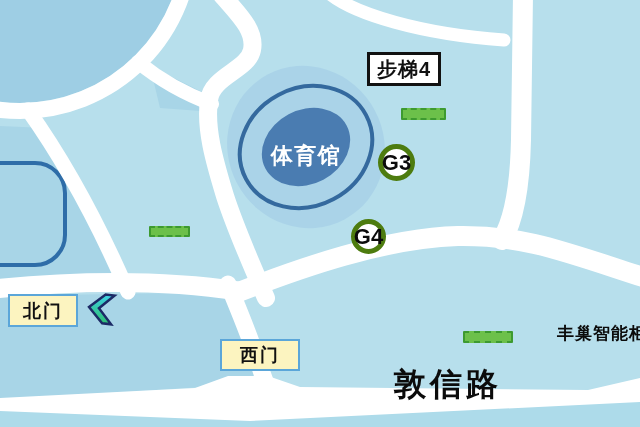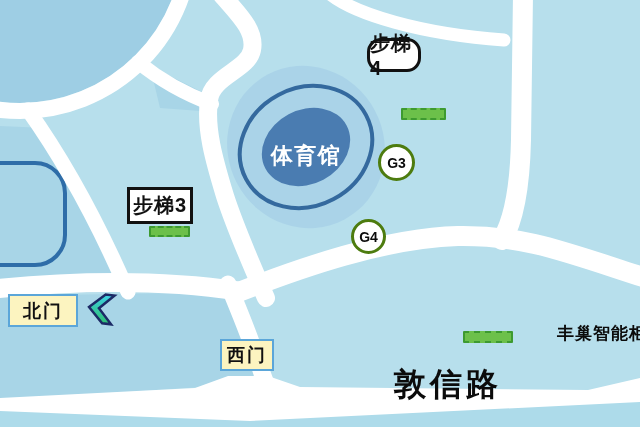--- a/index.html
+++ b/index.html
@@ -14,23 +14,23 @@
     background:#ffffff;border:3px solid #111111;color:#111;
     display:flex;align-items:center;justify-content:center;
     font-weight:bold;font-size:20px;letter-spacing:1px;
   }
   .gate-box{
     background:#fcf4c0;border:2px solid #5ba6d9;color:#111;
     display:flex;align-items:center;justify-content:center;
     font-weight:bold;font-size:18px;letter-spacing:2px;
   }
   .g-badge{
-    background:#ffffff;border:3px solid #4d7c0f;border-radius:50%;
+    background:#ffffff;border:5px solid #4d7c0f;border-radius:50%;
     display:flex;align-items:center;justify-content:center;
-    font-weight:bold;font-size:14px;color:#0b0b0b;
+    font-weight:bold;font-size:22px;color:#0b0b0b;
   }
   .green-marker{
     background:#6cc04a;border:2px dashed #3d9a30;border-radius:1px;
   }
   .stadium-label{
     color:#ffffff;font-weight:bold;font-size:22px;letter-spacing:1.5px;
     text-align:center;
   }
   .legend-label{
     color:#0b0b0b;font-weight:bold;font-size:17px;letter-spacing:1px;white-space:nowrap;
@@ -78,29 +78,28 @@
       <ellipse rx="78" ry="82" fill="#aad3e8"></ellipse>
       <ellipse rx="68" ry="59" fill="none" stroke="#34699e" stroke-width="4"></ellipse>
       <ellipse rx="46" ry="37" fill="#4a7cb1"></ellipse>
     </g>
 
     <path d="M 113,294 L 99,308.5 L 113,323 L 104,323 L 89,308.5 L 104,294 Z" transform="rotate(7 101 308)" fill="url(#chev-grad)" stroke="#1c2a66" stroke-width="2.5" stroke-linejoin="miter"></path>
   </svg>
 
   <div class="overlay stadium-label" style="left:245px;top:141px;width:122px;">体育馆</div>
 
-  <div class="overlay stair-box" style="left:367px;top:38px;width:54px;height:34px;border-radius:14px;">步梯4</div>
+  <div class="overlay stair-box" style="left:367px;top:52px;width:74px;height:34px;">步梯4</div>
   <div class="overlay green-marker" style="left:401px;top:108px;width:45px;height:12px;"></div>
 
-  <div class="overlay stair-box" style="left:127px;top:187px;width:66px;height:37px;">步梯3</div>
   <div class="overlay green-marker" style="left:149px;top:226px;width:41px;height:11px;"></div>
 
   <div class="overlay g-badge" style="left:378px;top:144px;width:37px;height:37px;">G3</div>
   <div class="overlay g-badge" style="left:311px;top:219px;width:35px;height:35px;margin-left:40px;">G4</div>
 
   <div class="overlay gate-box" style="left:8px;top:294px;width:70px;height:33px;">北门</div>
-  <div class="overlay gate-box" style="left:220px;top:339px;width:54px;height:32px;">西门</div>
+  <div class="overlay gate-box" style="left:220px;top:339px;width:80px;height:32px;">西门</div>
 
   <div class="overlay green-marker" style="left:463px;top:331px;width:50px;height:12px;"></div>
   <div class="overlay legend-label" style="left:557px;top:322px;">丰巢智能柜</div>
 
   <div class="overlay road-label" style="left:394px;top:363px;">敦信路</div>
 </div>
 
 </body></html>

